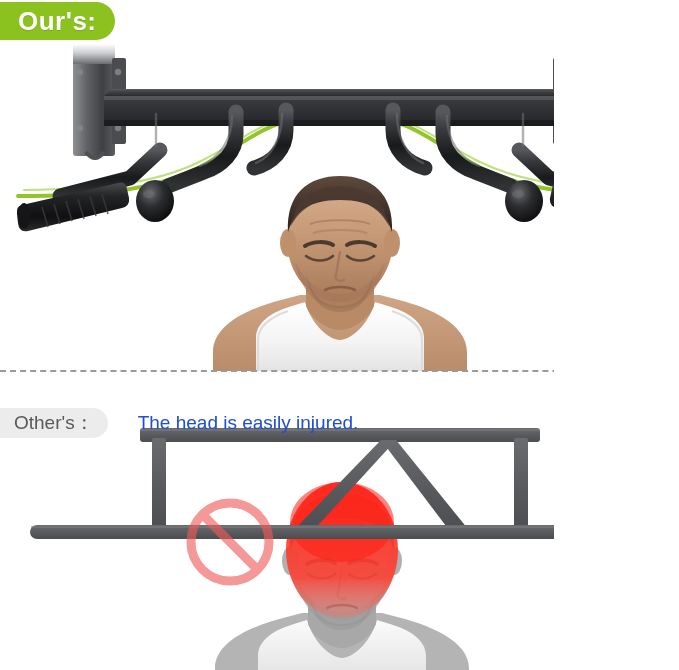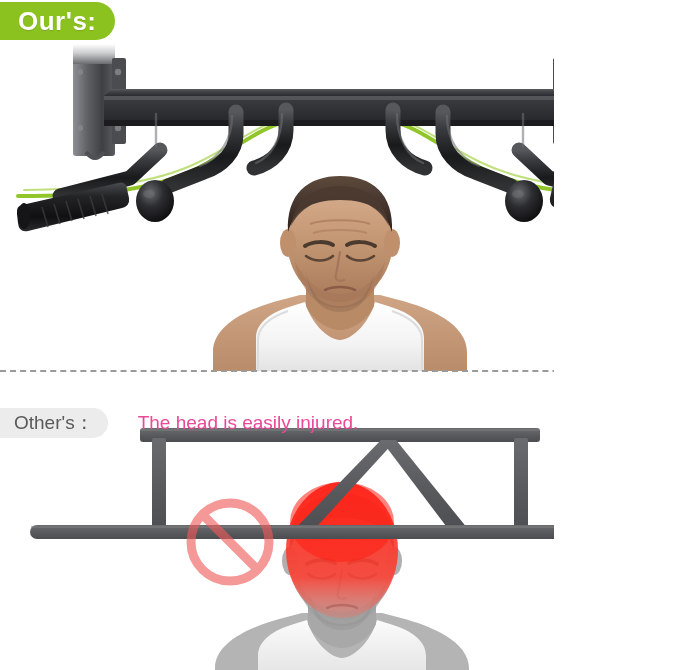--- a/index.html
+++ b/index.html
@@ -48,21 +48,21 @@
     border-radius:0 15px 15px 0;
   }
   .caption{
     color:#2b2b2b;
     font-size:20px;
     font-weight:normal;
     margin-left:26px;
     white-space:nowrap;
   }
   .caption-bottom{
-    color:#ec4899;
+    color:#1d4ed8;
     font-size:19px;
     margin-left:30px;
   }
 
   
   .divider{
     position:absolute;left:0;top:370px;width:679px;height:0;
     border-top:2px dashed #9a9a9a;
   }
 

